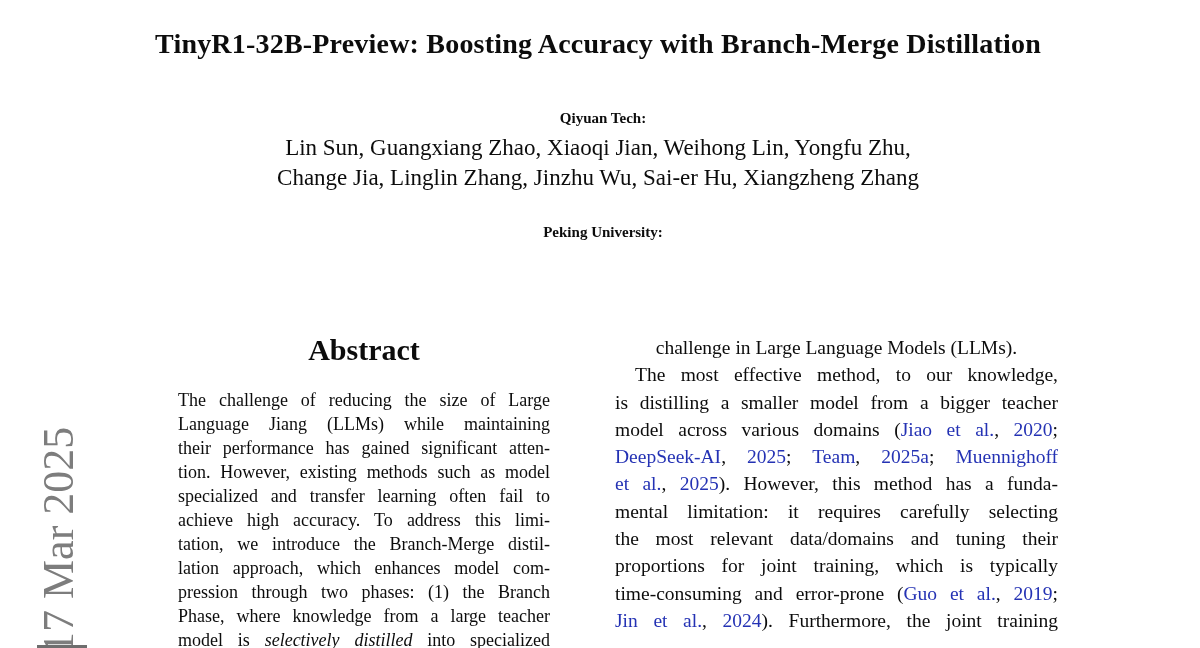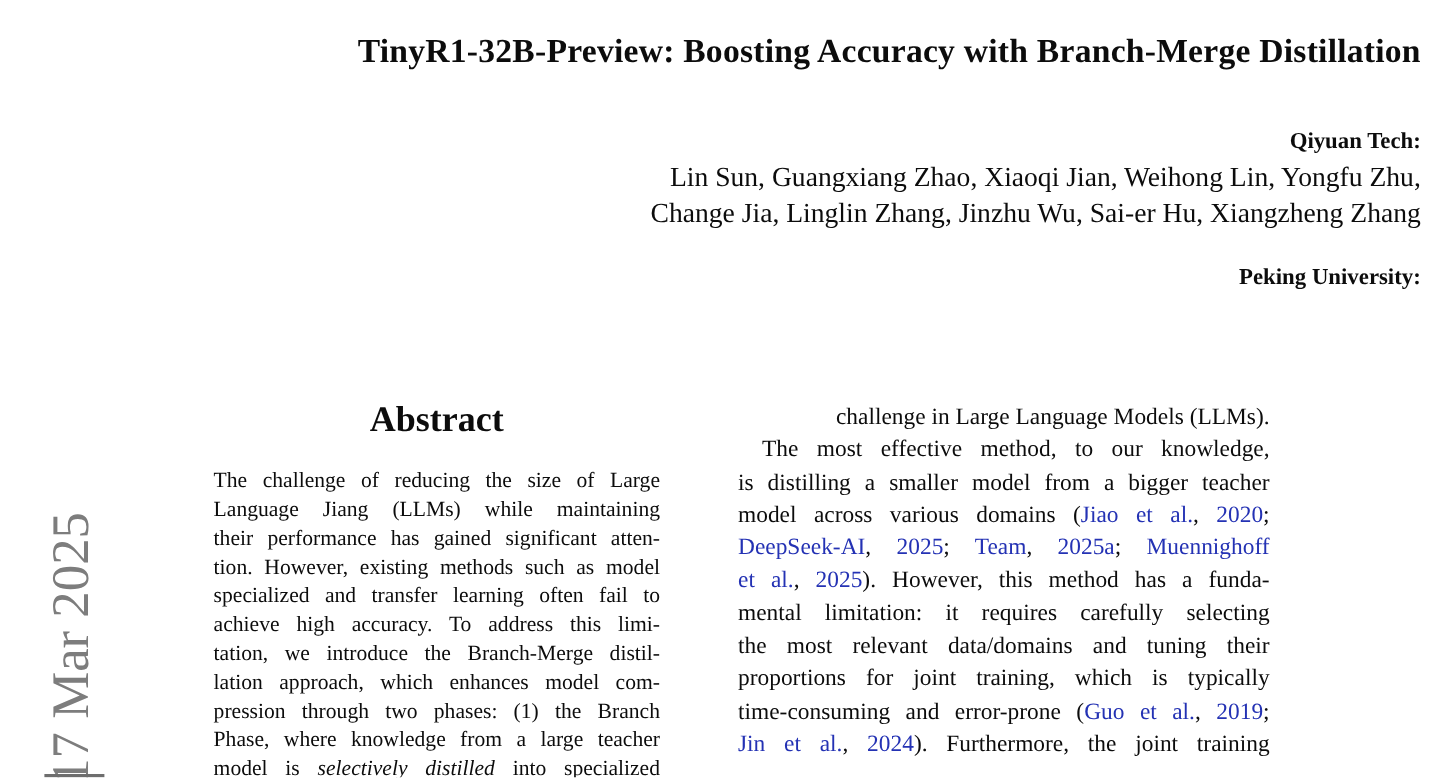--- a/index.html
+++ b/index.html
@@ -5,28 +5,28 @@
   html, body { margin: 0; padding: 0; background: #ffffff; }
   #page {
     position: relative;
     width: 1200px;
     height: 648px;
     background: #ffffff;
     overflow: hidden;
     font-family: "Liberation Serif", "DejaVu Serif", serif;
     color: #0c0c0c;
   }
-  .centered { position: absolute; left: 0; right: 16px; text-align: right; }
+  .centered { position: absolute; left: 0; right: 4px; text-align: center; }
   #paper-title {
     top: 28px;
     font-size: 28px;
     font-weight: bold;
     letter-spacing: 0.2px;
   }
-  .aff-head { font-size: 19px; font-weight: bold; line-height: 30px; padding-left: 10px; }
+  .aff-head { font-size: 15px; font-weight: bold; line-height: 30px; padding-left: 10px; }
   .aff-names { font-size: 23px; line-height: 30px; }
   #aff1-head  { top: 103px; }
   #aff1-names { top: 133px; }
   #aff2-head  { top: 217px; }
   #aff2-names { top: 245px; }
 
   #abstract-heading {
     position: absolute;
     left: 178px; width: 372px; top: 333px;
     text-align: center;
@@ -34,21 +34,21 @@
   }
   .col { position: absolute; }
   #left-col {
     left: 178px; width: 372px; top: 388px;
     font-size: 18px; line-height: 24px;
   }
   #right-col {
     left: 615px; width: 443px; top: 334px;
     font-size: 19.5px; line-height: 27.3px;
   }
-  .tline { text-align: right; white-space: normal; }
+  .tline { text-align: center; white-space: normal; }
   .tline.just { text-align: justify; text-align-last: justify; }
   .seg-plain { color: inherit; }
   .seg-italic { font-style: italic; }
   .seg-cite { color: #2432b4; }
 
   #watermark {
     position: absolute;
     left: 33px; top: 654px;
     transform: rotate(-90deg);
     transform-origin: 0 0;

